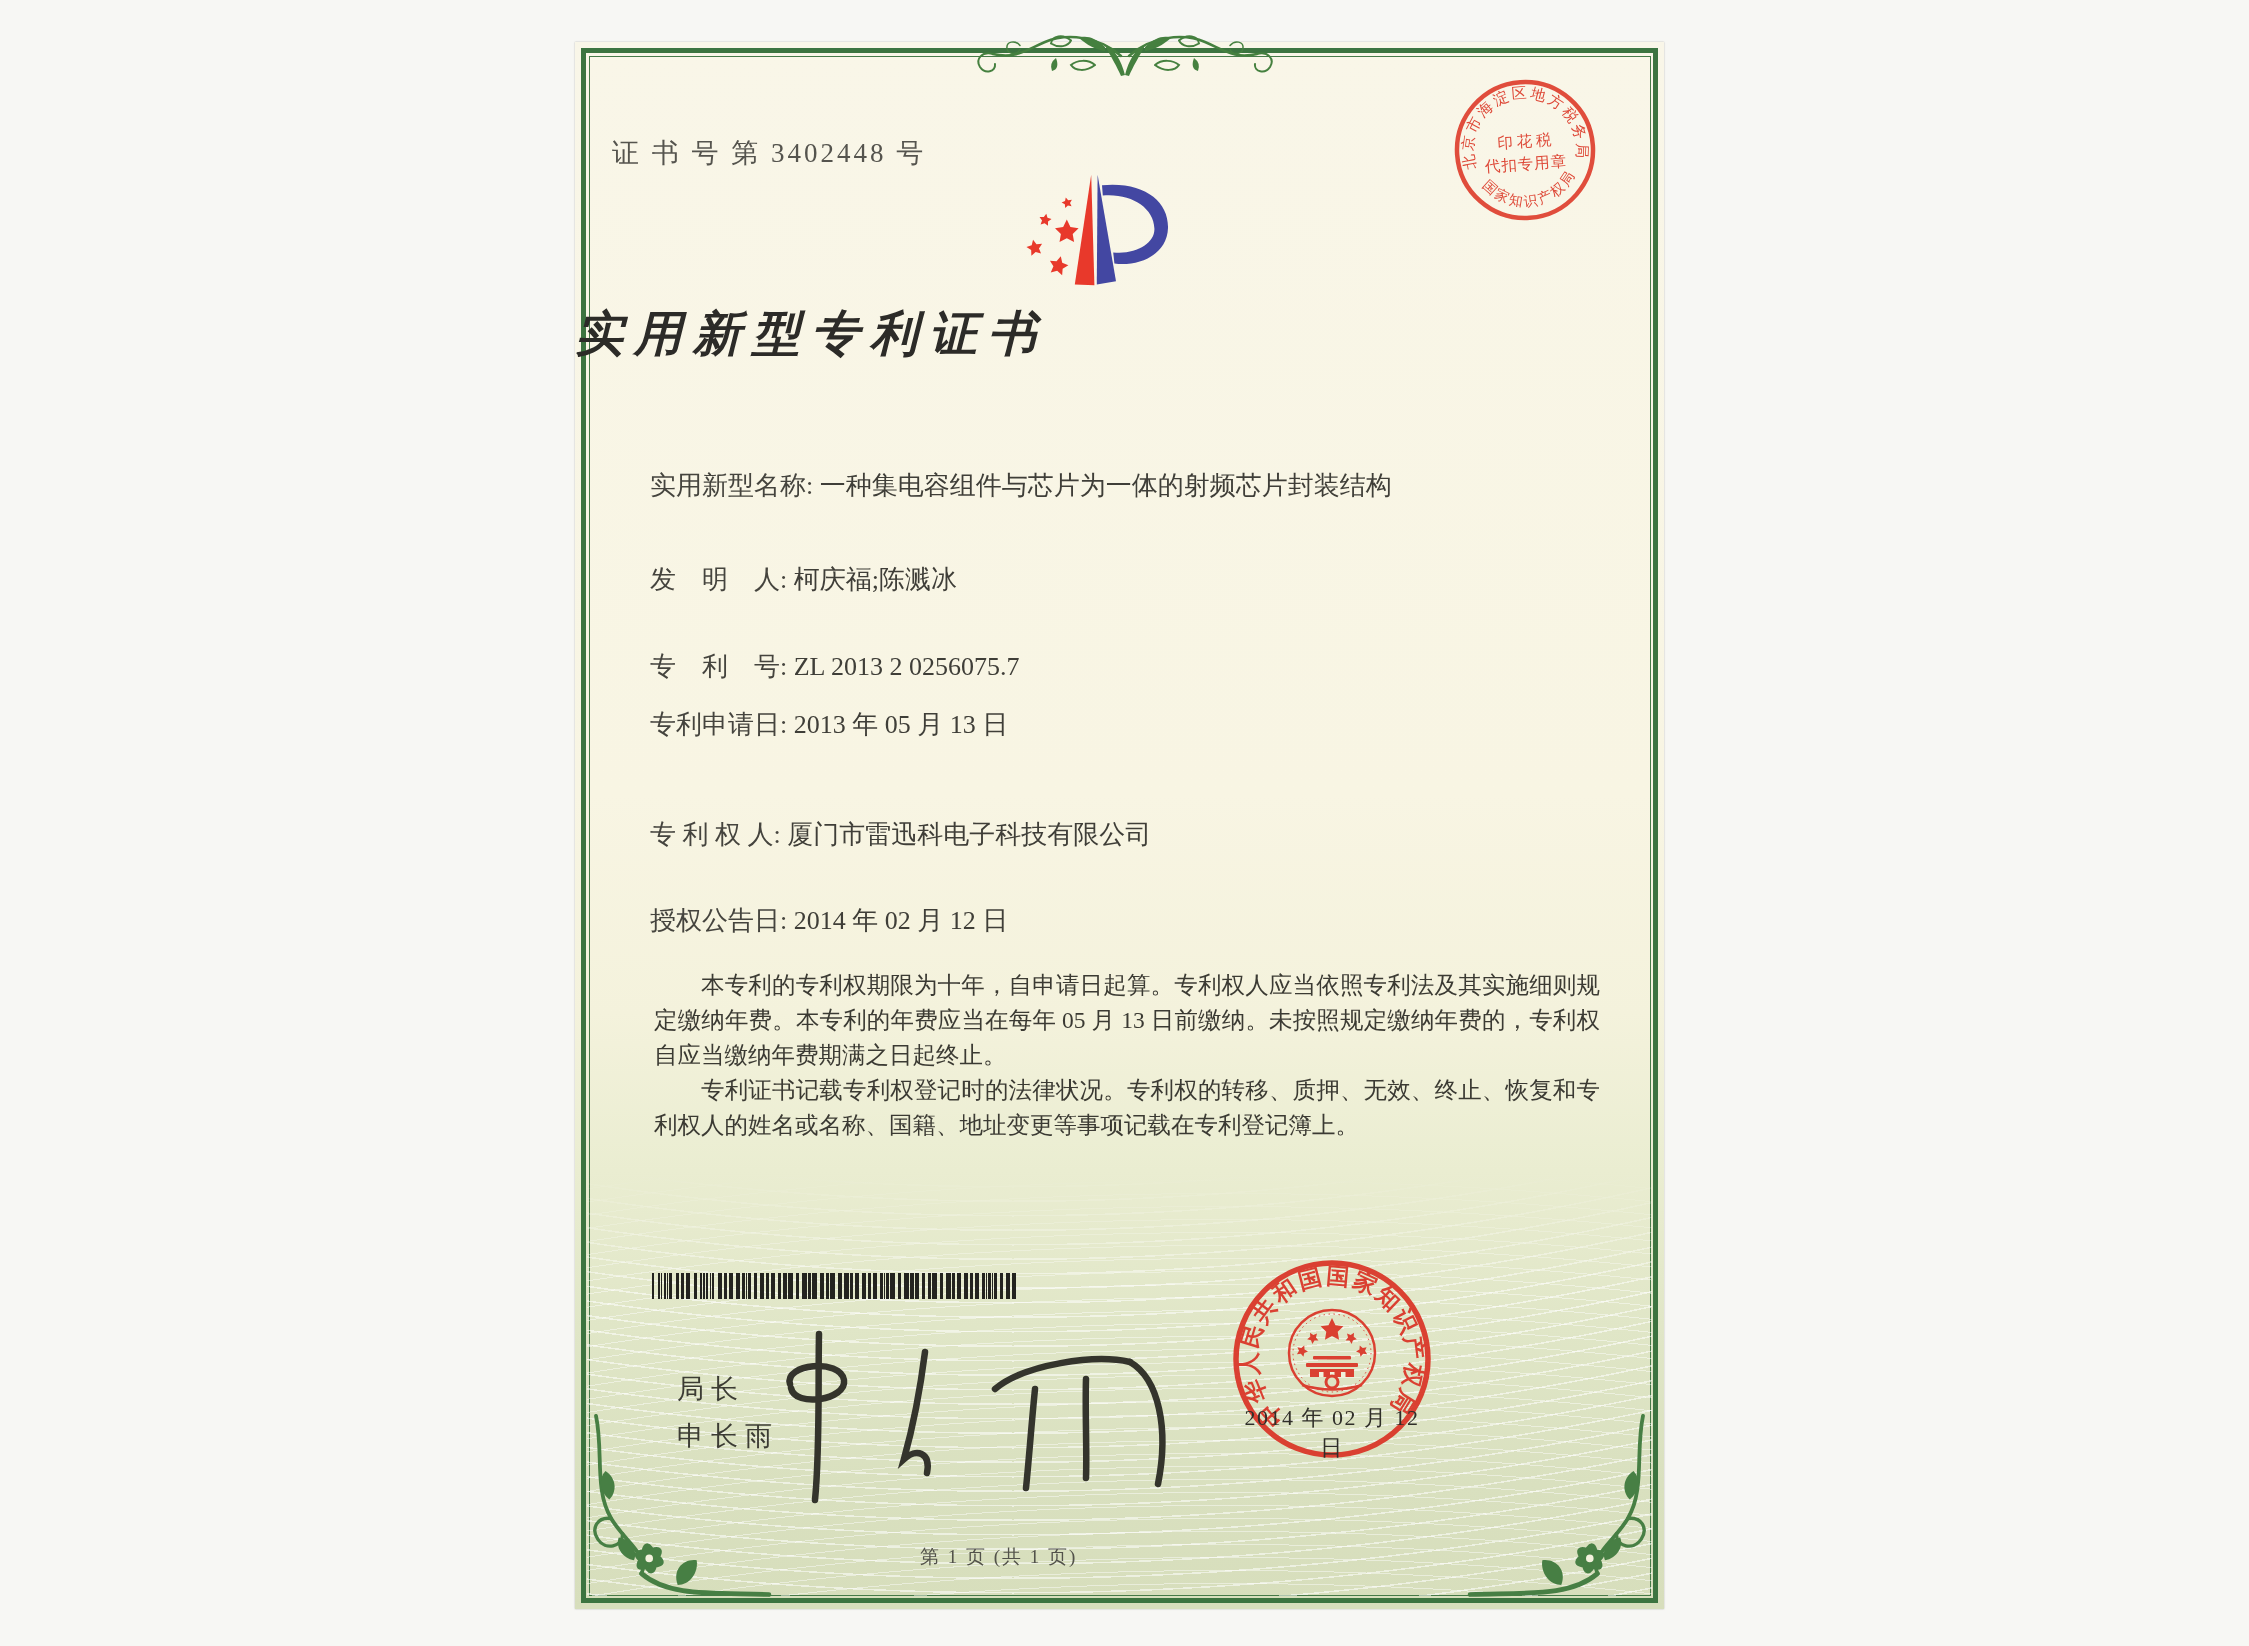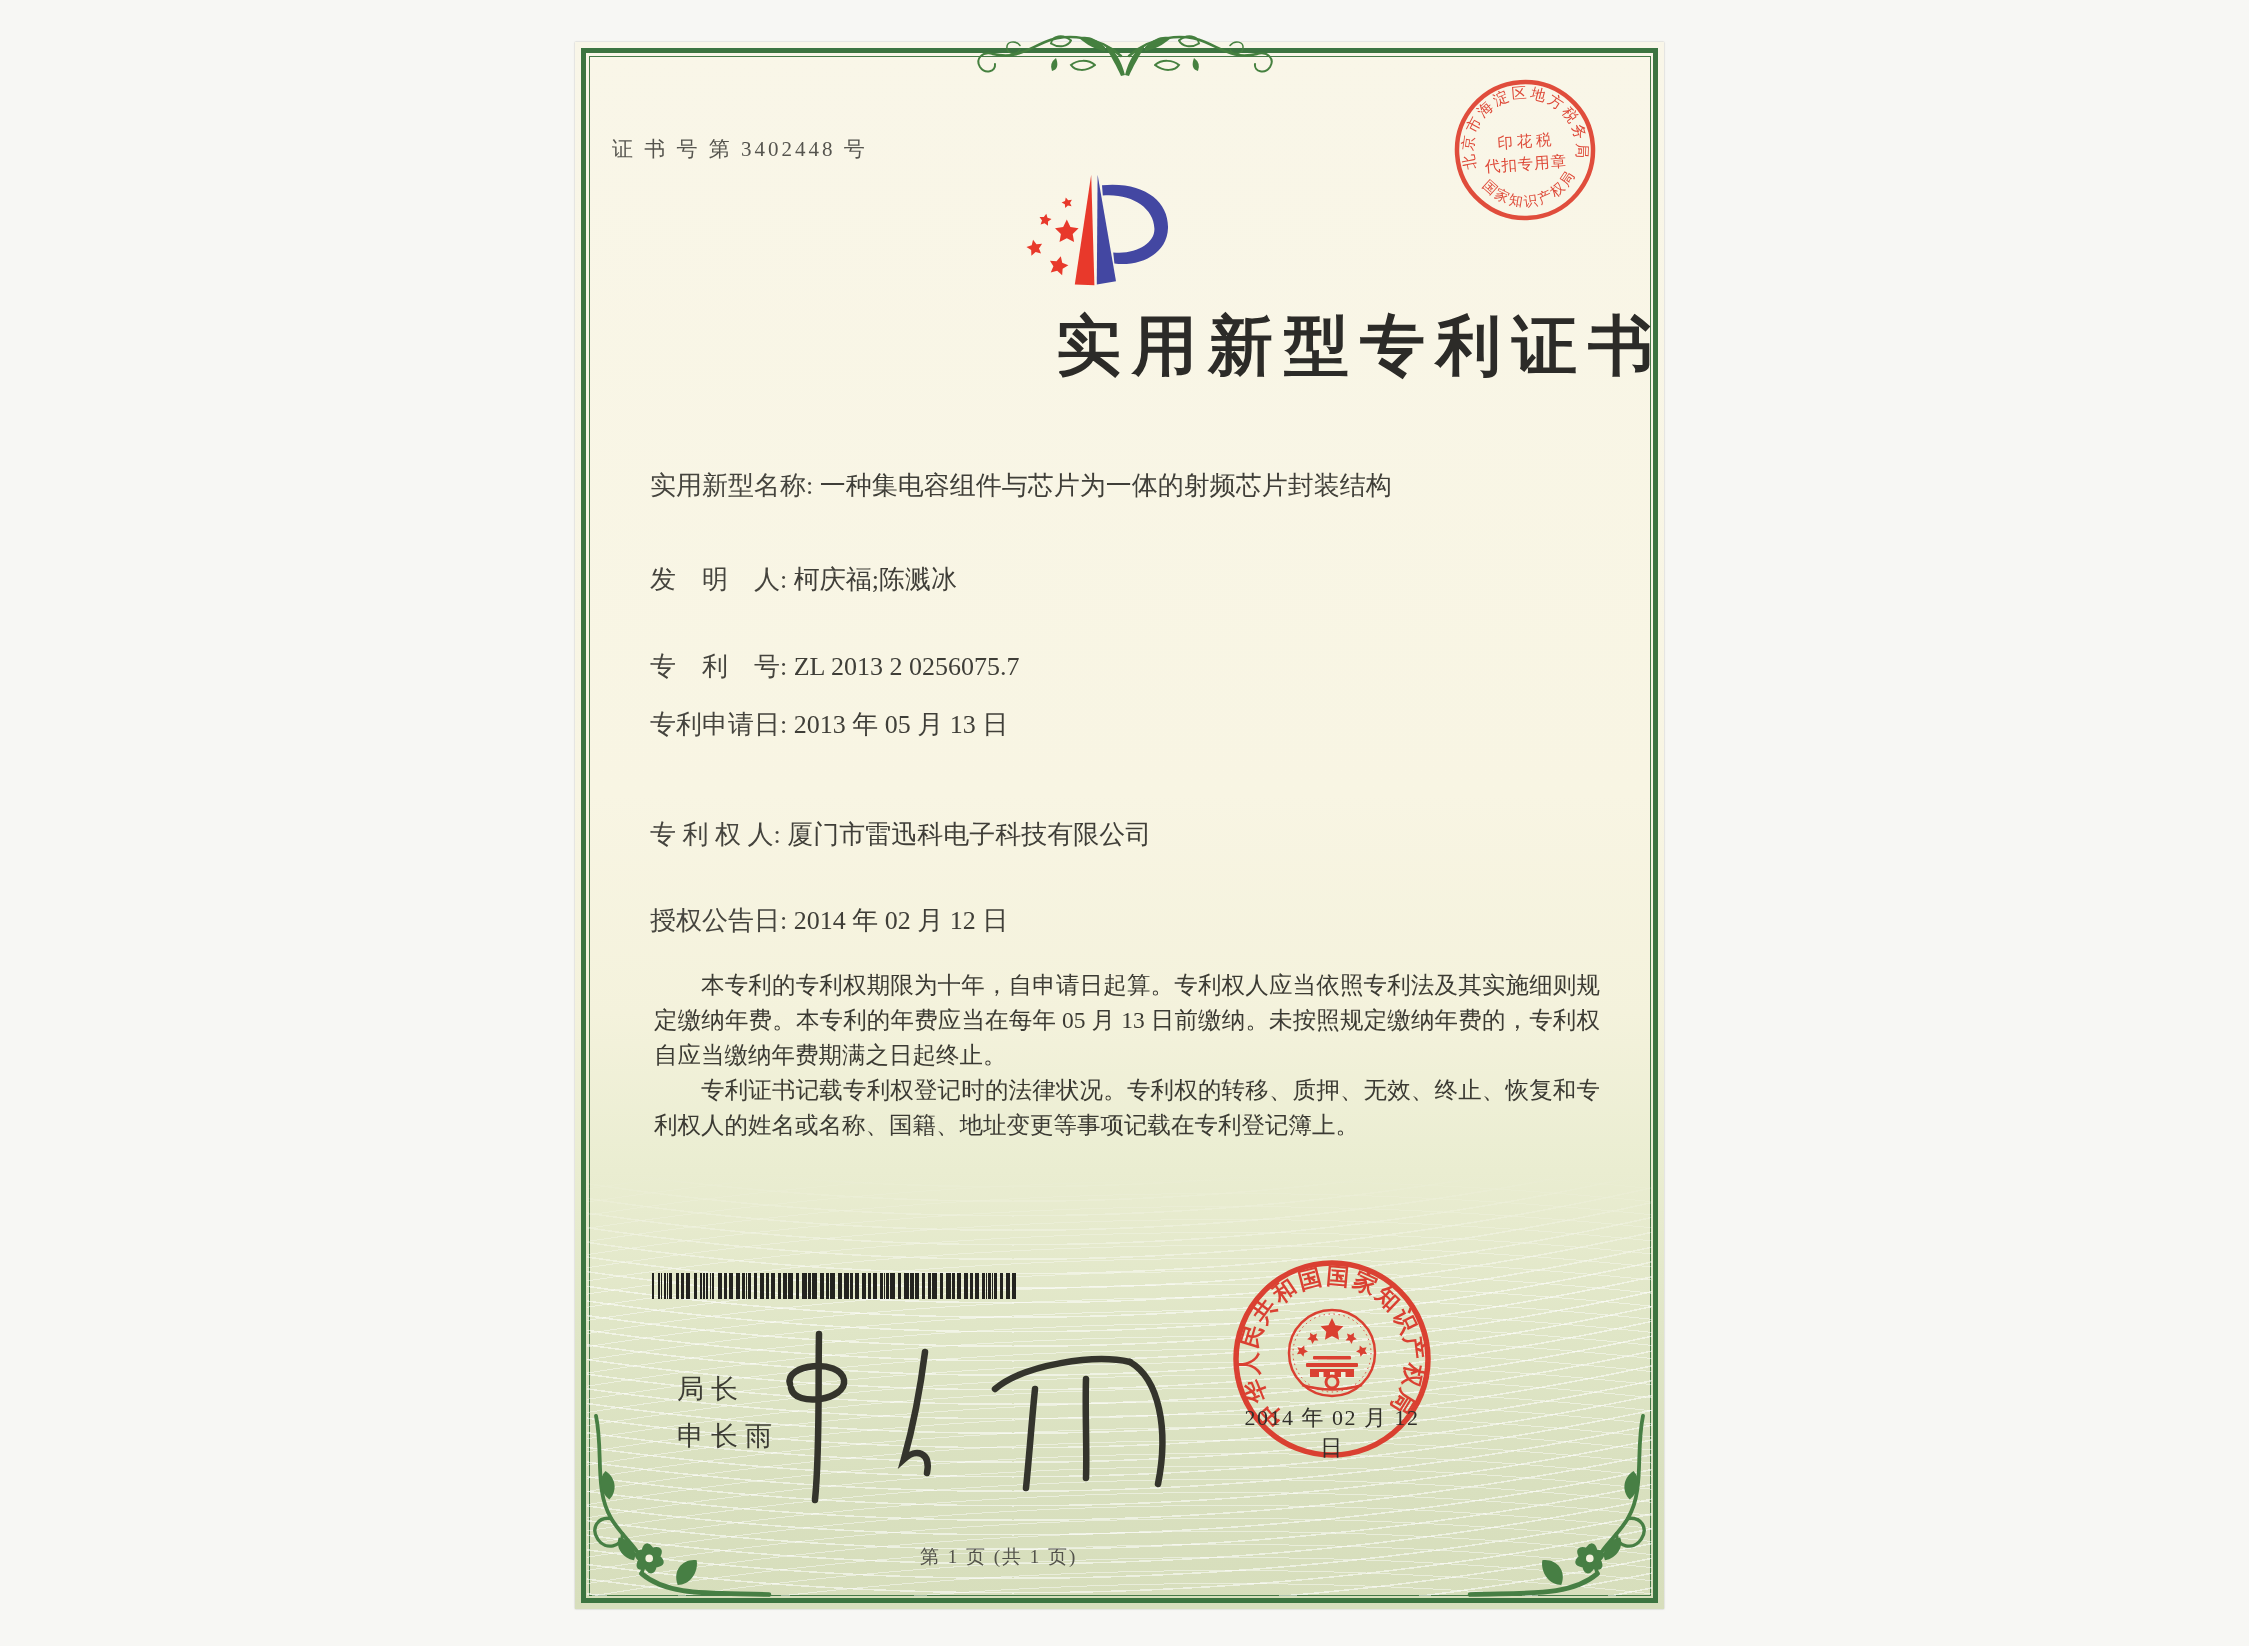--- a/index.html
+++ b/index.html
@@ -9,25 +9,25 @@
          background:linear-gradient(180deg,#f9f6e8 0%,#f8f5e3 48%,#f4f2dc 62%,#eaedd1 72%,#e0e6c7 82%,#d9e0bf 92%,#d7debc 100%);
          box-shadow:0 0 1.5px rgba(60,60,50,.35);}
   .frame-outer{position:absolute;inset:6px;border:5px solid #3c7440;pointer-events:none;}
   .frame-inner{position:absolute;inset:13.5px;border:1.5px solid #467a48;pointer-events:none;}
   .waves{position:absolute;left:12px;right:12px;bottom:13px;top:1130px;
          background-image:
            repeating-radial-gradient(3499px circle at 40% -2799px, rgba(255,255,255,.55) 0 1.5px, rgba(255,255,255,0) 1.5px 14.5px),
            repeating-radial-gradient(3499px circle at 60% 4299px, rgba(255,255,255,.45) 0 1px, rgba(255,255,255,0) 1px 13px);
          -webkit-mask-image:linear-gradient(180deg,transparent 0,#000 120px);
          mask-image:linear-gradient(180deg,transparent 0,#000 120px);}
-  .cert-no{position:absolute;left:37px;top:93px;font-size:21px;letter-spacing:3px;color:#55544e;}
+  .cert-no{position:absolute;left:37px;top:93px;font-size:27px;letter-spacing:3px;color:#55544e;}
   .logo{position:absolute;left:445px;top:92px;}
   .tax-stamp{position:absolute;left:875px;top:32.5px;transform:rotate(-4deg);opacity:.93;}
-  .title{position:absolute;left:0;top:260px;width:100%;text-align:right;font-size:65px;font-weight:bold;
-         letter-spacing:11px;color:#2c2b28;}
+  .title{position:absolute;left:0;top:260px;width:100%;text-align:left;font-size:48px;font-weight:bold;
+         letter-spacing:11px;color:#2c2b28;font-style:italic;}
   .field{position:absolute;left:75px;font-size:26px;color:#45443e;white-space:nowrap;}
   .flabel{color:#45443e;text-align:right;}
   .fvalue{color:#3f3e38;margin-top:33px;}
   .paragraphs{position:absolute;left:79px;top:926px;width:946px;font-size:23.5px;line-height:35px;
               color:#3b3a33;text-align:justify;}
   .paragraphs p{margin:0;text-indent:2em;}
   .barcode{position:absolute;left:77px;top:1231px;width:364px;height:26px;
          background-image:
            repeating-linear-gradient(90deg,#23231f 0 2.5px,rgba(0,0,0,0) 2.5px 6px),
            repeating-linear-gradient(90deg,#23231f 0 1.5px,rgba(0,0,0,0) 1.5px 8.5px),

